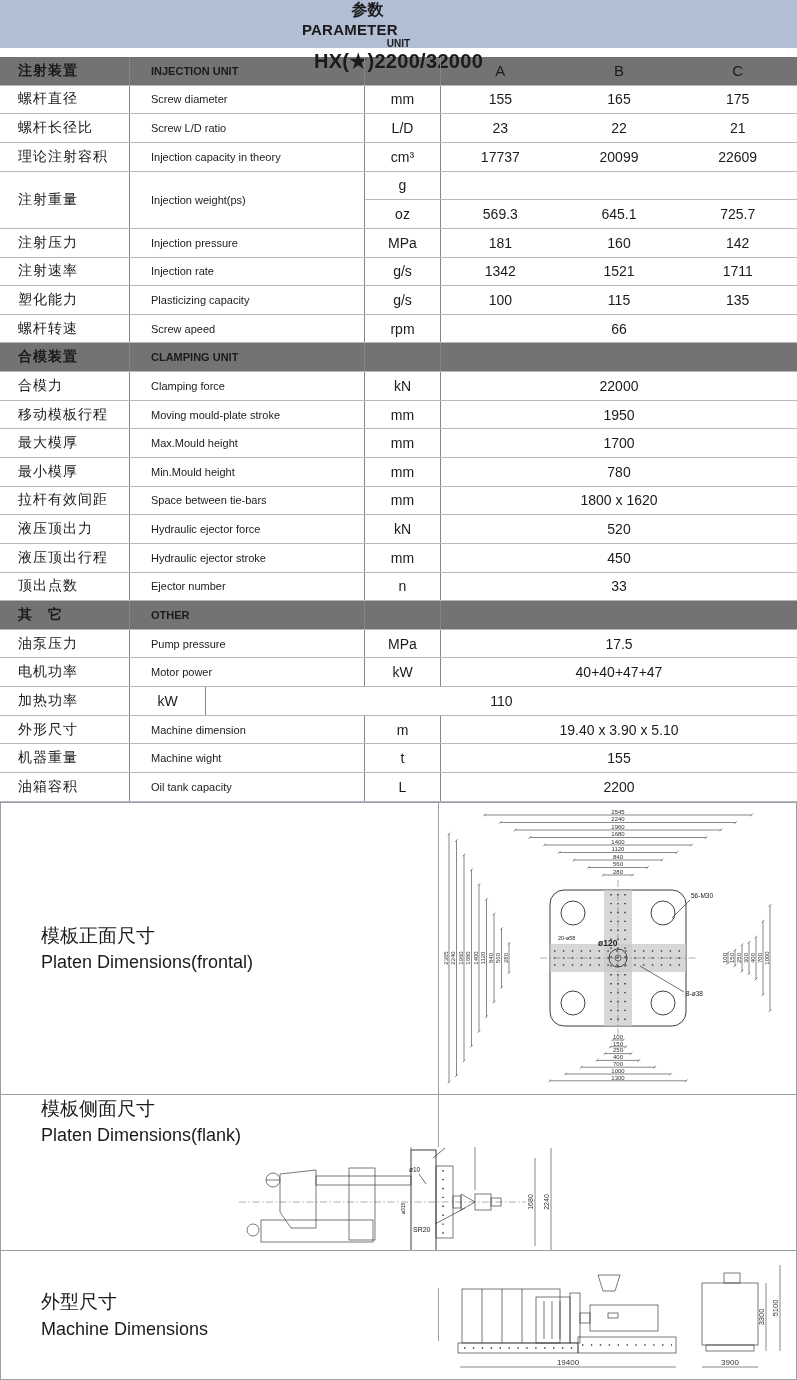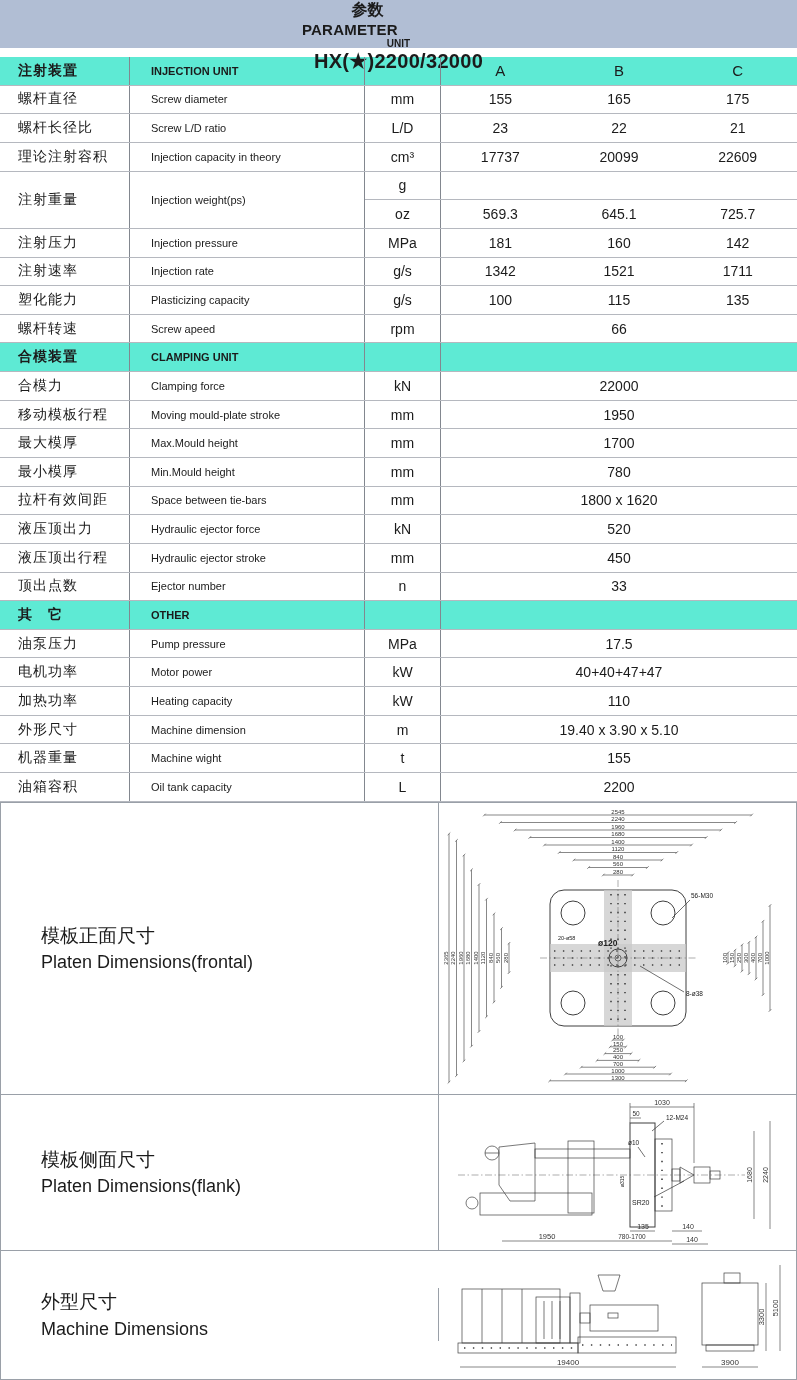--- a/index.html
+++ b/index.html
@@ -10,39 +10,39 @@
   .header .h-cn{width:130px;padding-left:18px;font-weight:bold;font-size:16px;box-sizing:border-box;}
   .header .h-en{width:235px;padding-left:21px;font-weight:bold;font-size:15px;box-sizing:border-box;letter-spacing:.2px;}
   .header .h-unit{width:76px;text-align:center;font-weight:bold;font-size:10px;}
   .header .h-model{flex:1;text-align:center;font-weight:bold;font-size:20px;letter-spacing:.3px;}
   .gap{height:9px;background:#fff;}
 
   
   #spec-table{width:797px;}
   .trow{display:flex;align-items:stretch;height:28.65px;border-bottom:1px solid #b5b8bf;font-size:14px;box-sizing:border-box;}
   .trow.double{height:57.3px;}
-  .trow.section{background:#5eead4;}
+  .trow.section{background:#737373;}
   .trow.section .c1,.trow.section .c2{font-weight:bold;}
   .c1{width:130px;display:flex;align-items:center;padding-left:18px;border-right:1px solid #82878f;box-sizing:border-box;letter-spacing:1px;}
   .c2{width:235px;display:flex;align-items:center;padding-left:21px;border-right:1px solid #82878f;box-sizing:border-box;font-size:11px;}
   .c3{width:76px;display:flex;align-items:center;justify-content:center;border-right:1px solid #82878f;box-sizing:border-box;}
   .vals{flex:1;display:flex;align-items:stretch;}
   .vcell{flex:1;display:flex;align-items:center;justify-content:center;}
   .vhead{font-size:15px;}
   .vspan{flex:1;display:flex;align-items:center;justify-content:center;}
   .dbl{flex:1;display:flex;flex-direction:column;}
   .subrow{flex:1;display:flex;align-items:stretch;border-bottom:1px solid #b5b8bf;box-sizing:border-box;}
   .subrow:last-child{border-bottom:none;}
 
   
   .diagrams{height:578px;border:1px solid #9aa0a8;box-sizing:border-box;display:flex;flex-direction:column;}
   .diag-row{display:flex;align-items:stretch;border-bottom:1px solid #9aa0a8;box-sizing:border-box;}
   .diag-row:last-child{border-bottom:none;align-items:center;}
   .diag-row.r1{height:292px;}
-  .diag-row.r2{height:156px;}
+  .diag-row.r2{height:156px;flex-direction:column;}
   .diag-row.r3{height:128px;}
   .diag-label{width:438px;display:flex;flex-direction:column;justify-content:center;padding-left:40px;box-sizing:border-box;border-right:1px solid #9aa0a8;}
   .diag-label .cn{font-size:19px;line-height:1.5;}
   .diag-label .en{font-size:18px;line-height:1.35;}
   .diag-fig{flex:1;display:flex;align-items:center;justify-content:center;overflow:hidden;}
 
   
   svg{display:block;}
   .ol{fill:none;stroke:#3f3f3f;stroke-width:1;}
   .olt{fill:none;stroke:#3f3f3f;stroke-width:.7;}
@@ -249,21 +249,20 @@
     <div class="trow data">
       <div class="c1">电机功率</div>
       <div class="c2">Motor power</div>
       <div class="c3">kW</div>
       <div class="vals">
         <div class="vspan">40+40+47+47</div>
       </div>
     </div>
     <div class="trow data">
       <div class="c1">加热功率</div>
-      <div class="c2">Heating capacity</div>
       <div class="c3">kW</div>
       <div class="vals">
         <div class="vspan">110</div>
       </div>
     </div>
     <div class="trow data">
       <div class="c1">外形尺寸</div>
       <div class="c2">Machine dimension</div>
       <div class="c3">m</div>
       <div class="vals">

